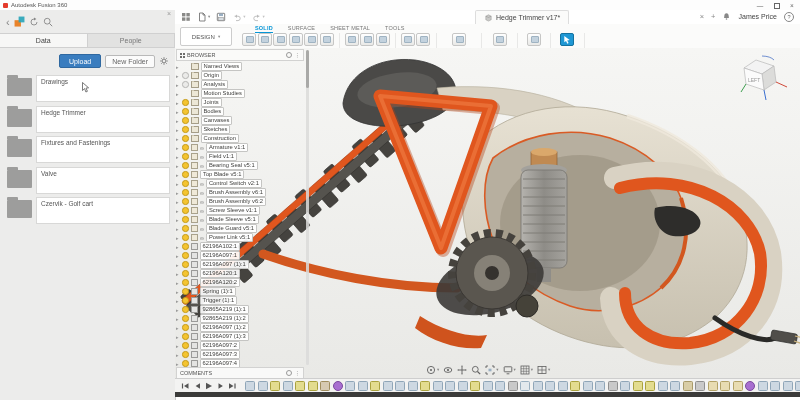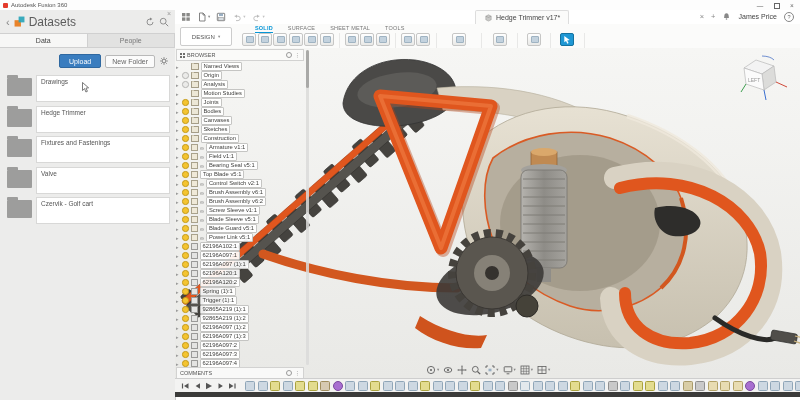--- a/index.html
+++ b/index.html
@@ -132,21 +132,20 @@
 </div>
 
 <div class="abs ds-panel">
   <span class="ds-close">×</span>
   <div class="ds-header">
     <span class="back">‹</span>
     <span id="ds-icon"><svg width="11" height="11" viewBox="0 0 10 10">
           <rect x="0.5" y="3.8" width="5.8" height="5.8" fill="#e8832a"></rect>
           <rect x="4.2" y="0.5" width="5.3" height="5.3" fill="#2aa5b8" opacity="0.92"></rect>
         </svg></span>
-    <span class="ds-title">Datasets</span>
     <span id="ds-refresh"><svg width="10" height="10" viewBox="0 0 10 10">
           <path d="M8 5 A3 3 0 1 1 5 2" stroke="#888" fill="none" stroke-width="0.9"></path>
           <path d="M5 0.4 L7.4 2 L5 3.6 Z" fill="#888"></path>
         </svg></span>
     <span id="ds-search"><svg width="10" height="10" viewBox="0 0 10 10">
           <circle cx="4.2" cy="4.2" r="2.9" stroke="#888" fill="none" stroke-width="0.9"></circle>
           <path d="M6.4 6.4 L9.2 9.2" stroke="#888" stroke-width="1"></path>
         </svg></span>
   </div>
   <div class="ds-tabs" id="ds-tabs">

